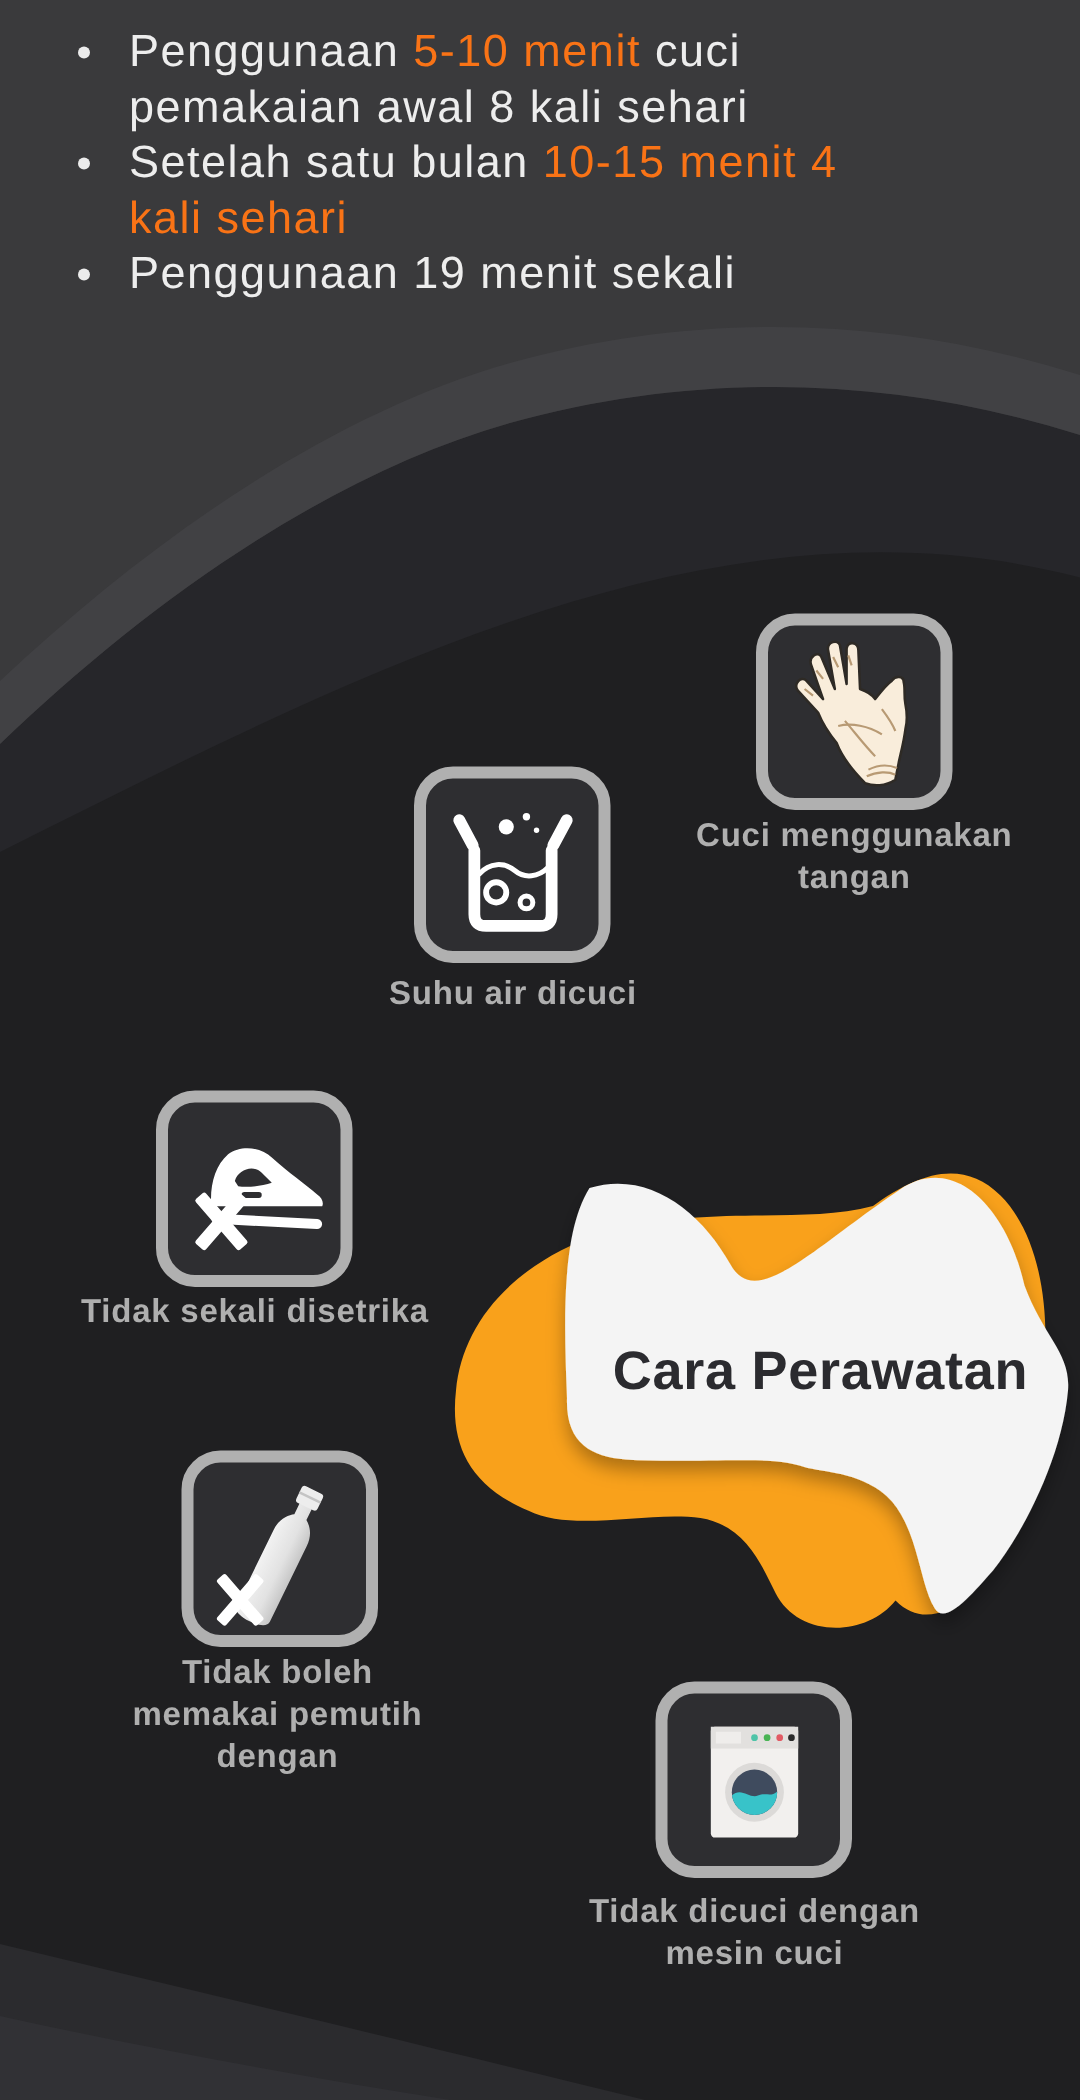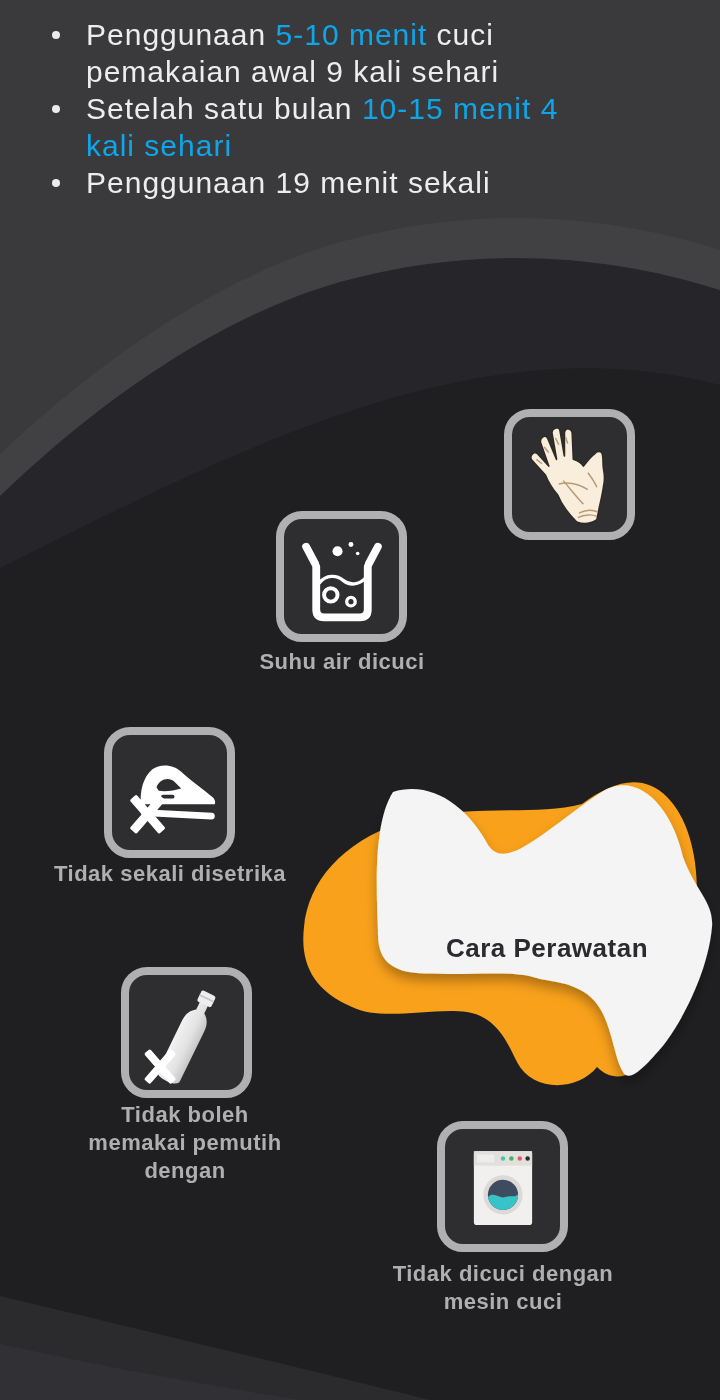--- a/index.html
+++ b/index.html
@@ -8,39 +8,39 @@
     background:#1F1F21;
     font-family:"Liberation Sans","DejaVu Sans",sans-serif;
   }
   .bg{position:absolute;left:0;top:0;}
 
   
   .usage{position:absolute;left:46px;top:16px;width:600px;list-style:none;margin:0;padding:0;}
   .usage li{display:flex;align-items:flex-start;margin:0;}
   .dot{flex:0 0 auto;width:8px;height:8px;border-radius:50%;background:#ECECEC;margin:15px 26px 0 6px;}
   .txt{margin:0;width:560px;font-size:30px;line-height:37px;font-weight:400;color:#EDEDED;letter-spacing:1px;}
-  .hl{color:#0ea5e9;}
+  .hl{color:#f97316;}
 
   
   .icon-card{
     position:absolute;width:131px;height:131px;box-sizing:border-box;
     border:8px solid #B0B0B0;border-radius:26px;background:#2E2E31;
     display:flex;align-items:center;justify-content:center;
   }
   .icon-card svg{width:112px;height:112px;display:block;}
 
   .care-label{
     position:absolute;color:#AFAFAF;font-size:22px;line-height:28px;
     font-weight:700;text-align:center;letter-spacing:0.5px;
   }
 
   .blob-wrap{position:absolute;left:282px;top:762px;width:438px;height:345px;}
   .care-title{
     position:absolute;left:397px;top:897px;width:300px;text-align:center;
-    font-size:26px;line-height:34px;font-weight:700;color:#2B2B2F;letter-spacing:0.5px;margin-top:34px;
+    font-size:36px;line-height:34px;font-weight:700;color:#2B2B2F;letter-spacing:0.5px;
   }
 </style>
 </head>
 <body>
 
 <div class="page">
 
   <svg class="bg" width="720" height="1400" viewBox="0 0 720 1400">
     <rect width="720" height="1400" fill="#1F1F21"></rect>
 
@@ -52,21 +52,21 @@
 
     <path d="M0,496 C100,400 220,316 340,282 C470,246 600,252 720,290 L720,250 C600,212 470,206 340,242 C220,276 100,360 0,454 Z" fill="#47474A" opacity="0.55"></path>
 
     <path d="M0,1296 C150,1332 300,1368 430,1400 L0,1400 Z" fill="#2B2B2E"></path>
     <path d="M0,1344 C100,1366 200,1384 300,1400 L0,1400 Z" fill="#313135"></path>
   </svg>
 
   <ul class="usage">
     <li>
       <span class="dot"></span>
-      <p class="txt"><span>Penggunaan </span><span class="hl">5-10 menit</span><span> cuci</span><br><span>pemakaian awal 9 kali sehari</span></p>
+      <p class="txt"><span>Penggunaan </span><span class="hl">5-10 menit</span><span> cuci</span><br><span>pemakaian awal 8 kali sehari</span></p>
     </li>
     <li>
       <span class="dot"></span>
       <p class="txt"><span>Setelah satu bulan </span><span class="hl">10-15 menit 4</span><br><span class="hl">kali sehari</span></p>
     </li>
     <li>
       <span class="dot"></span>
       <p class="txt"><span>Penggunaan 19 menit sekali</span></p>
     </li>
   </ul>
@@ -98,20 +98,21 @@
       <g stroke="#B89A74" stroke-width="1.3" fill="none">
         <path d="M44,55 C50,62 56,70 62,76"></path>
         <path d="M40,58 C48,56 58,58 66,63"></path>
         <path d="M66,48 C69,52 72,56 74,61"></path>
         <path d="M58,84 C64,81 70,81 75,83"></path>
         <path d="M57,88 C63,85 70,85 74,87"></path>
         <path d="M20,36 l5,4 M27,25 l4,5 M37,17 l3,6 M46,16 l2,6"></path>
       </g>
     </svg>
   </div>
+  <div class="care-label" style="left:447px;top:543px;width:245px;">Cuci menggunakan tangan</div>
 
   <div class="icon-card" style="left:276px;top:511px;">
     <svg viewBox="0 0 100 100">
       <g stroke="#FFFFFF" fill="none" stroke-linecap="round">
         <path d="M27,41 L27,79 Q27,86 34,86 L66,86 Q73,86 73,79 L73,41" stroke-width="7"></path>
         <path d="M26,38 L18,23" stroke-width="7"></path>
         <path d="M74,38 L82,23" stroke-width="7"></path>
         <path d="M30,55 C36,48 45,48 51,53 C57,58 65,57 71,51" stroke-width="3"></path>
         <circle cx="46" cy="27" r="4.5" fill="#FFFFFF" stroke="none"></circle>
         <circle cx="58" cy="21" r="2.2" fill="#FFFFFF" stroke="none"></circle>

